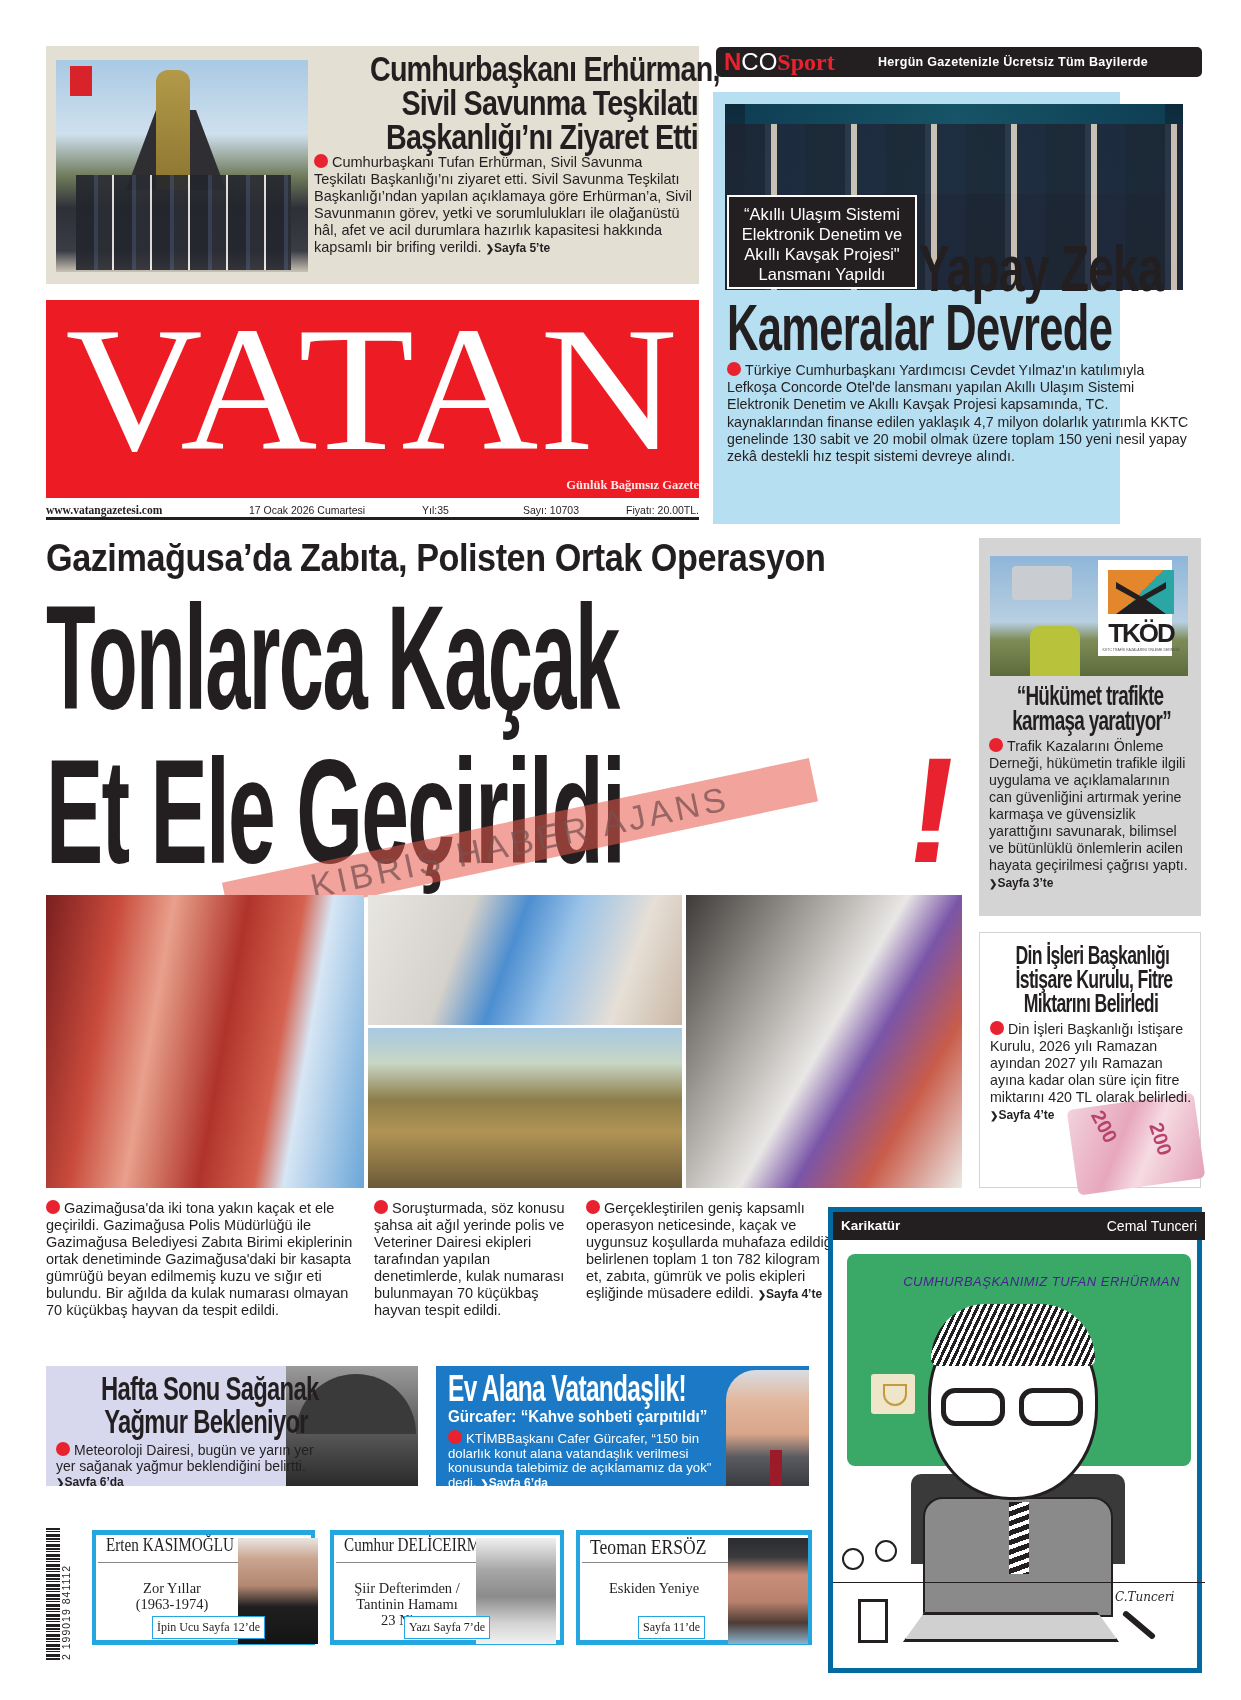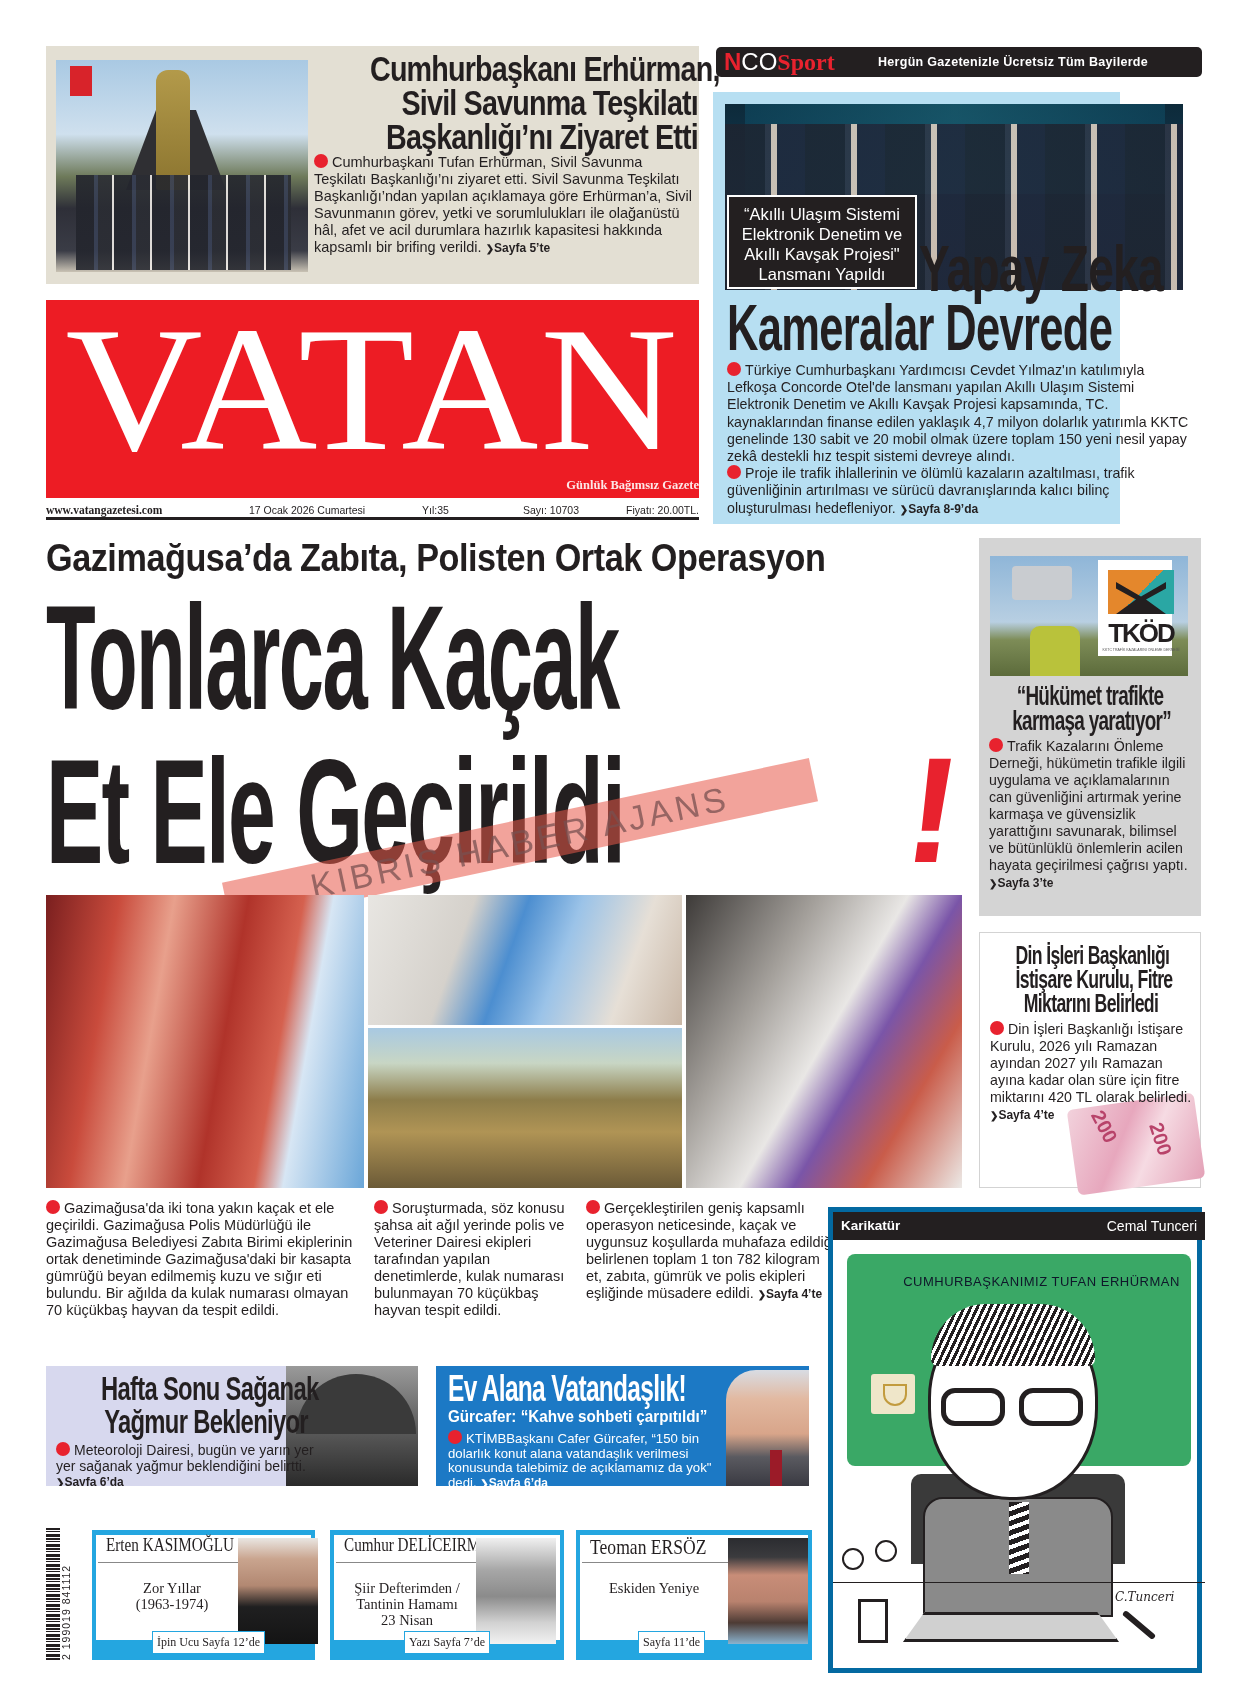--- a/index.html
+++ b/index.html
@@ -118,41 +118,41 @@
   #cz-title .cond { font-size: 36px; line-height: 34px; transform: scaleX(0.68); color:#fff; }
   #cz-sub { left: 12px; top: 42px; color:#fff; font-weight:bold; font-size: 16px; transform: scaleX(0.95); transform-origin:left top; white-space:nowrap; }
   #cz-body { left: 12px; top: 64px; width: 290px; color:#fff; font-size: 13.2px; line-height: 14.5px; }
 
   
   #barcode { left: 46px; top: 1528px; width: 22px; height: 132px; }
   #barcode .bars { position:absolute; left:0; top:0; width: 14px; height: 132px; background: repeating-linear-gradient(180deg,#231f20 0 2px,#fff 2px 3px,#231f20 3px 4px,#fff 4px 6px,#231f20 6px 9px,#fff 9px 10px); }
   #barcode .num { position:absolute; left: 28px; top: 0; transform: rotate(-90deg); transform-origin: left top; font-size: 10.5px; white-space:nowrap; top: 132px; left: 14px; letter-spacing: 1px; }
 
   
-  .card { top: 1530px; height: 130px; background: #24a6e0; padding: 10px; }
+  .card { top: 1530px; height: 115px; background: #24a6e0; padding: 10px; }
   .card .inner { position:absolute; left: 4px; top: 5px; right: 4px; height: 105px; background:#fff; }
   .card .name { position:absolute; left: 14px; top: 4px; font-family: "Liberation Serif", serif; font-size: 19px; white-space:nowrap; transform: scaleX(0.8); transform-origin:left top; color:#231f20; }
   .card .rule { position:absolute; left: 6px; top: 32px; height: 1px; background:#888; }
   .card .title { position:absolute; top: 50px; text-align:center; font-family: "Liberation Serif", serif; font-size: 14.5px; line-height: 16px; color:#231f20; }
   .card .face { position:absolute; top: 8px; width: 80px; height: 106px; }
   .card .page { position:absolute; bottom: 6px; background:#fff; border: 1px solid #24a6e0; font-family: "Liberation Serif", serif; font-size: 12px; padding: 3px 4px; white-space:nowrap; }
   #card1 { left: 92px; width: 223px; }
   #card2 { left: 330px; width: 234px; }
   #card3 { left: 576px; width: 236px; }
   #card1 .face { left: 146px; background: linear-gradient(180deg,#e9e6e2 0%,#c9a48e 20%,#b28872 45%,#1f1f20 65%,#141414 100%); }
   #card2 .face { left: 146px; background: linear-gradient(180deg,#f0f0f0 0%,#a7a7a7 30%,#8b8b8b 55%,#d2d2d2 80%,#f2f2f2 100%); }
   #card3 .face { left: 152px; background: linear-gradient(180deg,#2b2c30 0%,#3b3b3e 18%,#c88d78 35%,#b9826e 60%,#4d3b35 80%,#8ab3cf 100%); }
 
   
   #ct-box { left: 828px; top: 1207px; width: 374px; height: 466px; border: 5px solid #0369a1; background:#fff; }
   #ct-head { position:absolute; left:0; top:0; width: 372px; height: 28px; background:#231f20; color:#fff; }
   #ct-label { position:absolute; left: 8px; top: 6px; font-weight:bold; font-size: 13.5px; }
   #ct-author { position:absolute; right: 8px; top: 6px; font-size: 14px; }
   #ct-green { position:absolute; left: 14px; top: 42px; width: 344px; height: 212px; background:#3aa866; border-radius: 8px; }
-  #ct-caption { position:absolute; left: 0; width: 344px; top: 20px; text-align:center; color:#0f172a; font-size: 13px; letter-spacing: .5px; padding-left: 45px; }
+  #ct-caption { position:absolute; left: 0; width: 344px; top: 20px; text-align:center; color:#4c1d95; font-style: italic; font-size: 13px; letter-spacing: .5px; padding-left: 45px; }
   #ct-emblem { position:absolute; left: 24px; top: 120px; width: 44px; height: 40px; background:#efe6c9; border-radius: 3px; }
   #ct-emblem::after { content:""; position:absolute; left: 12px; top: 10px; width: 20px; height: 18px; border: 2px solid #c29b3e; border-radius: 0 0 12px 12px; }
   #ct-head-fig { position:absolute; left: 95px; top: 98px; width: 170px; height: 190px; background: #fff; border: 3px solid #231f20; border-radius: 46% 46% 48% 48%; }
   #ct-hair { position:absolute; left: 98px; top: 92px; width: 164px; height: 62px; background: repeating-linear-gradient(115deg,#231f20 0 3px,#fff 3px 6px); border-radius: 80px 80px 10px 10px; }
   #ct-glasses { position:absolute; left: 108px; top: 176px; width: 146px; height: 40px; }
   #ct-glasses span { position:absolute; top:0; width: 64px; height: 38px; border: 5px solid #231f20; border-radius: 14px; }
   #ct-body-fig { position:absolute; left: 90px; top: 285px; width: 190px; height: 120px; background:#8a8a8a; border: 2px solid #231f20; border-radius: 20px 20px 0 0; }
   #ct-chair { position:absolute; left: 78px; top: 262px; width: 214px; height: 90px; background:#3a3a3a; border-radius: 10px 10px 0 0; }
   #ct-tie { position:absolute; left: 176px; top: 290px; width: 20px; height: 72px; background: repeating-linear-gradient(160deg,#231f20 0 5px,#fff 5px 9px); }
   #ct-desk { position:absolute; left: 0; top: 370px; width: 372px; height: 1px; background:#231f20; }
@@ -195,22 +195,20 @@
 <div id="ai-box" class="abs">
   <div id="ai-photo" class="photo">
     <div class="screen"></div>
     <div class="people"></div>
   </div>
   <div id="ai-quote" class="abs">“Akıllı Ulaşım Sistemi Elektronik Denetim ve Akıllı Kavşak Projesi" Lansmanı Yapıldı</div>
   <div id="ai-t1" class="abs"><span class="cond">Yapay Zeka</span></div>
   <div id="ai-t2" class="abs"><span class="cond">Kameralar Devrede</span></div>
   <div id="ai-body" class="abs">
     <div><span class="bullet"></span><span>Türkiye Cumhurbaşkanı Yardımcısı Cevdet Yılmaz'ın katılımıyla Lefkoşa Concorde Otel'de lansmanı yapılan Akıllı Ulaşım Sistemi Elektronik Denetim ve Akıllı Kavşak Projesi kapsamında, TC. kaynaklarından finanse edilen yaklaşık 4,7 milyon dolarlık yatırımla KKTC genelinde 130 sabit ve 20 mobil olmak üzere toplam 150 yeni nesil yapay zekâ destekli hız tespit sistemi devreye alındı.</span></div>
-    <div><span class="bullet"></span><span>Proje ile trafik ihlallerinin ve ölümlü kazaların azaltılması, trafik güvenliğinin artırılması ve sürücü davranışlarında kalıcı bilinç oluşturulması hedefleniyor.</span>
-      <span class="ref">Sayfa 8-9’da</span></div>
   </div>
 </div>
 
 <div id="mast" class="abs">
   <div id="mast-logo"><span>VATAN</span></div>
   <div id="mast-tag">Günlük Bağımsız Gazete</div>
 </div>
 <div id="mast-info" class="abs">
   <span id="mi-url">www.vatangazetesi.com</span>
   <span id="mi-date">17 Ocak 2026 Cumartesi</span>

